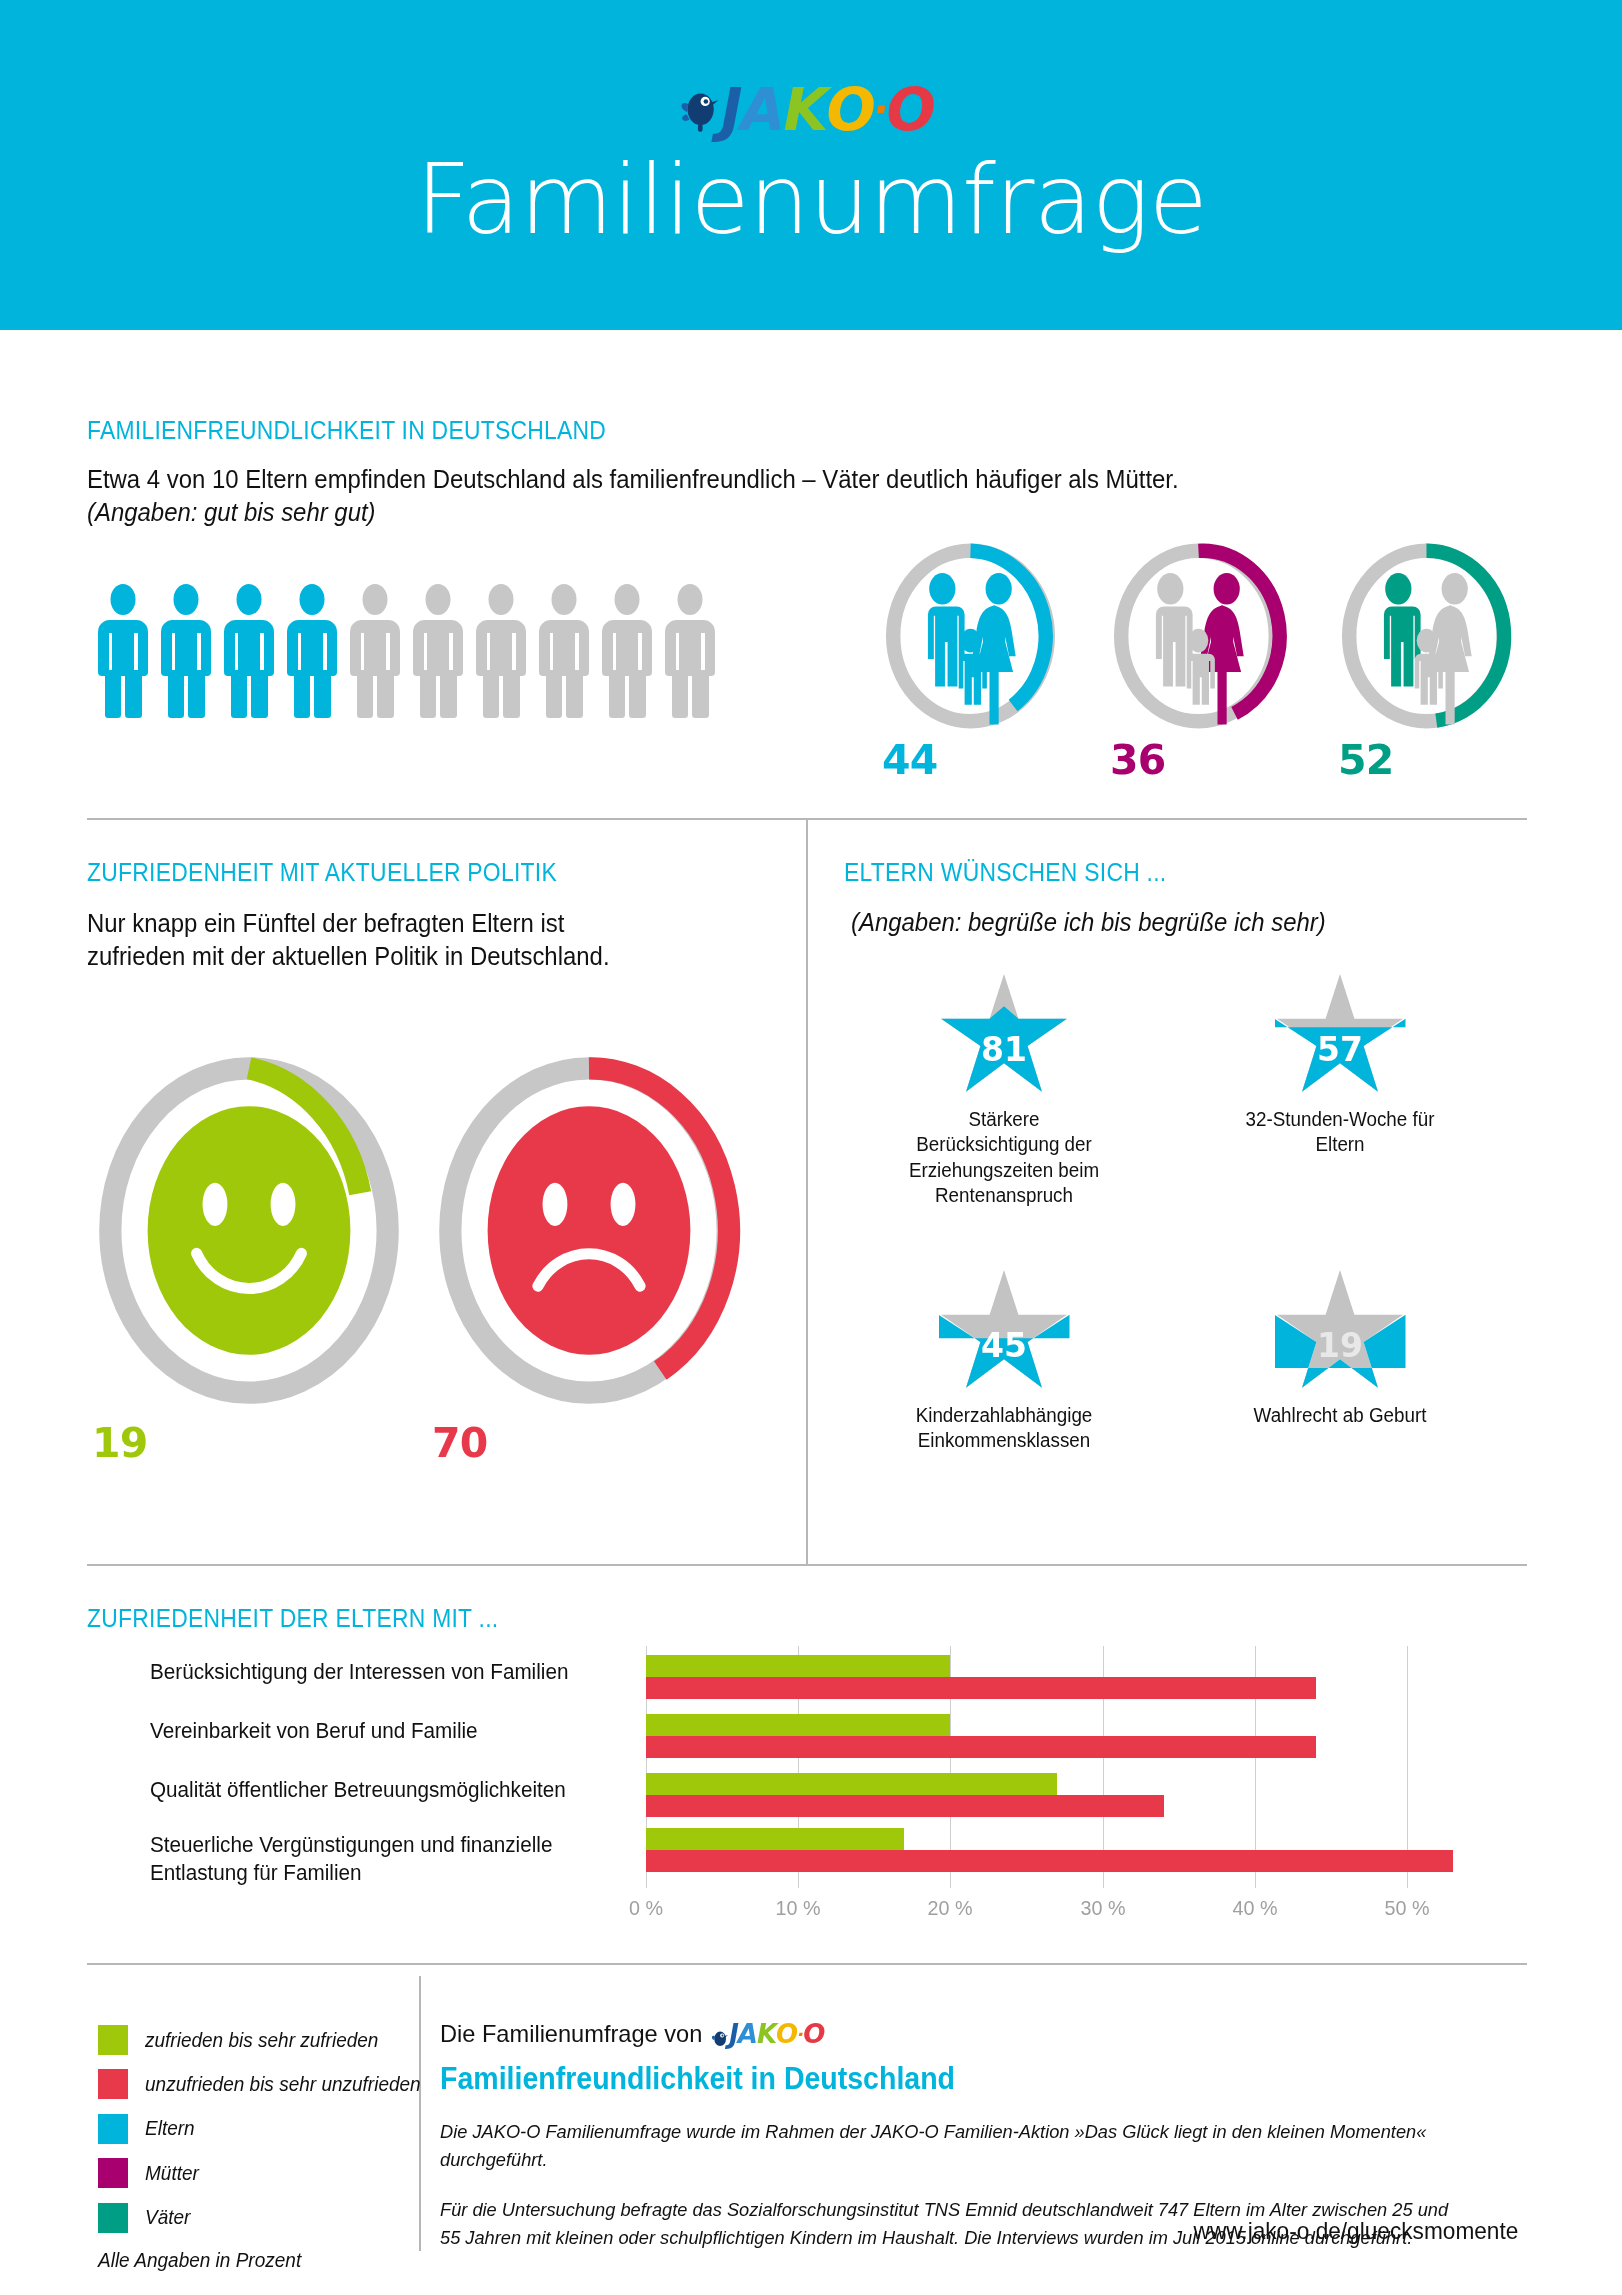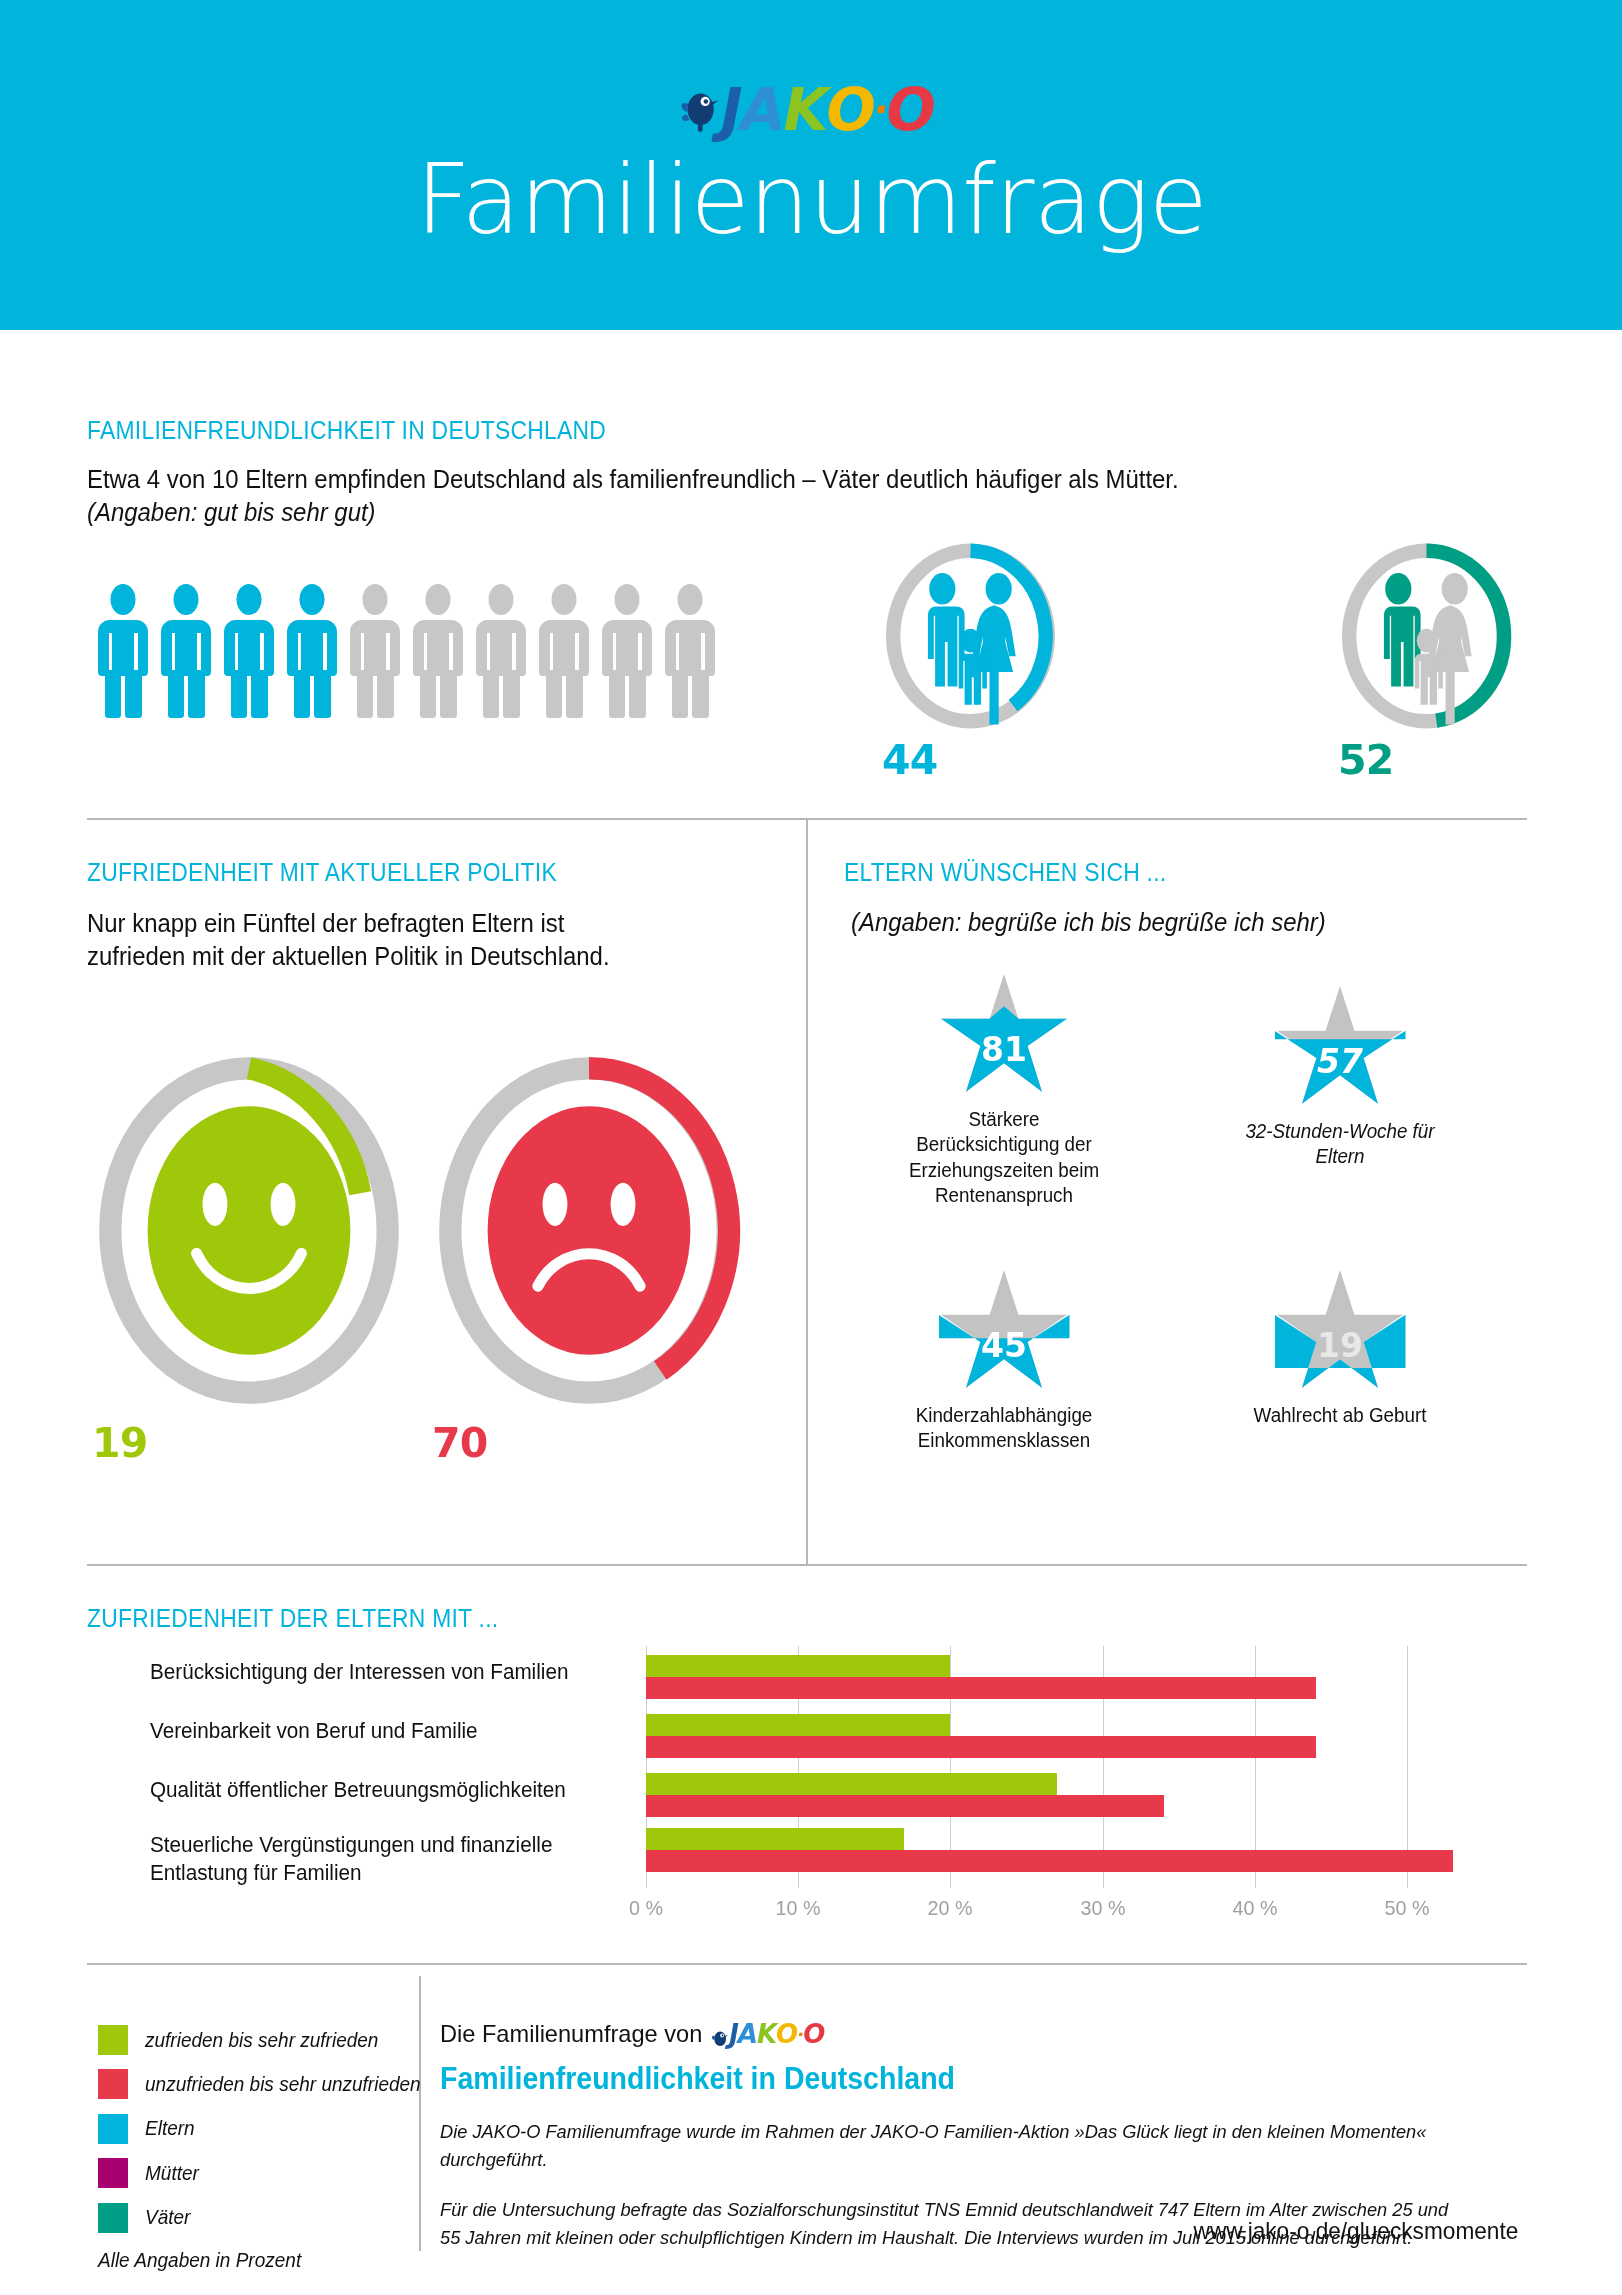--- a/index.html
+++ b/index.html
@@ -359,20 +359,35 @@
         <path d="M70 100 h44 a12 12 0 0 1 12 12 v68 h-9 v-66 h-2 v108 h-15 v-68 h-4 v68 h-15 v-108 h-2 v66 h-9 v-68 a12 12 0 0 1 12 -12 z" fill="#00b4dc"></path>
         <ellipse cx="178" cy="73" rx="20" ry="24" fill="#00b4dc"></ellipse>
         <path d="M178 98 c-22 0 -30 14 -34 40 l-6 38 h10 l6 -30 v 8 l-12 46 h22 v80 h14 v-80 h22 l-12 -46 v-8 l6 30 h10 l-6 -38 c-4 -26 -12 -40 -34 -40 z" fill="#00b4dc"></path>
         <ellipse cx="135" cy="152" rx="15" ry="18" fill="#00b4dc"></ellipse>
         <path d="M119 172 h32 a9 9 0 0 1 9 9 v44 h-7 v-42 h-2 v67 h-11 v-42 h-3 v42 h-11 v-67 h-2 v42 h-7 v-44 a9 9 0 0 1 9 -9 z" fill="#00b4dc"></path>
       </g>
     </svg>
     <div class="ring-label" style="top:195px; color:#00b4dc;">44</div>
   </div>
 
+  <div class="ring-wrap" style="left:1110px; top:211px; width:177px; height:190px;">
+    <svg viewBox="0 0 270 290" width="177" height="190">
+      <ellipse cx="135" cy="145" rx="118" ry="130" fill="none" stroke="#c7c7c7" stroke-width="22"></ellipse>
+      <path d="M135 15 A118 130 0 0 1 190 263" fill="none" stroke="#a8006e" stroke-width="22"></path>
+      <g>
+        <ellipse cx="92" cy="73" rx="20" ry="24" fill="#c7c7c7"></ellipse>
+        <path d="M70 100 h44 a12 12 0 0 1 12 12 v68 h-9 v-66 h-2 v108 h-15 v-68 h-4 v68 h-15 v-108 h-2 v66 h-9 v-68 a12 12 0 0 1 12 -12 z" fill="#c7c7c7"></path>
+        <ellipse cx="178" cy="73" rx="20" ry="24" fill="#a8006e"></ellipse>
+        <path d="M178 98 c-22 0 -30 14 -34 40 l-6 38 h10 l6 -30 v 8 l-12 46 h22 v80 h14 v-80 h22 l-12 -46 v-8 l6 30 h10 l-6 -38 c-4 -26 -12 -40 -34 -40 z" fill="#a8006e"></path>
+        <ellipse cx="135" cy="152" rx="15" ry="18" fill="#c7c7c7"></ellipse>
+        <path d="M119 172 h32 a9 9 0 0 1 9 9 v44 h-7 v-42 h-2 v67 h-11 v-42 h-3 v42 h-11 v-67 h-2 v42 h-7 v-44 a9 9 0 0 1 9 -9 z" fill="#c7c7c7"></path>
+      </g>
+    </svg>
+    <div class="ring-label" style="top:195px; color:#a8006e;">36</div>
+  </div>
 
   <div class="ring-wrap" style="left:1338px; top:211px; width:177px; height:190px;">
     <svg viewBox="0 0 270 290" width="177" height="190">
       <ellipse cx="135" cy="145" rx="118" ry="130" fill="none" stroke="#c7c7c7" stroke-width="22"></ellipse>
       <path d="M135 15 A118 130 0 0 1 150 274" fill="none" stroke="#009e84" stroke-width="22"></path>
       <g>
         <ellipse cx="92" cy="73" rx="20" ry="24" fill="#009e84"></ellipse>
         <path d="M70 100 h44 a12 12 0 0 1 12 12 v68 h-9 v-66 h-2 v108 h-15 v-68 h-4 v68 h-15 v-108 h-2 v66 h-9 v-68 a12 12 0 0 1 12 -12 z" fill="#009e84"></path>
         <ellipse cx="178" cy="73" rx="20" ry="24" fill="#c7c7c7"></ellipse>
         <path d="M178 98 c-22 0 -30 14 -34 40 l-6 38 h10 l6 -30 v 8 l-12 46 h22 v80 h14 v-80 h22 l-12 -46 v-8 l6 30 h10 l-6 -38 c-4 -26 -12 -40 -34 -40 z" fill="#c7c7c7"></path>
@@ -431,21 +446,21 @@
 
   <div class="star-block" style="left:893px; top:156px;">
     <div class="star-shape">
       <div class="star-bg"></div>
       <div class="star-fg" style="clip-path: polygon(50% 26%, 61% 36%, 98% 36%, 68% 58%, 79% 95%, 50% 72%, 21% 95%, 32% 58%, 2% 36%, 39% 36%);"></div>
       <div class="star-num">81</div>
     </div>
     <div class="star-caption">Stärkere Berücksichtigung der Erziehungszeiten beim Rentenanspruch</div>
   </div>
 
-  <div class="star-block" style="left:1229px; top:168px;font-style:italic;">
+  <div class="star-block" style="left:1229px; top:156px;">
     <div class="star-shape">
       <div class="star-bg"></div>
       <div class="star-fg" style="clip-path: polygon(0% 43%, 100% 43%, 100% 36%, 68% 58%, 79% 95%, 50% 72%, 21% 95%, 32% 58%, 0% 36%);"></div>
       <div class="star-num">57</div>
     </div>
     <div class="star-caption">32-Stunden-Woche für Eltern</div>
   </div>
 
   <div class="star-block" style="left:893px; top:452px;">
     <div class="star-shape">

